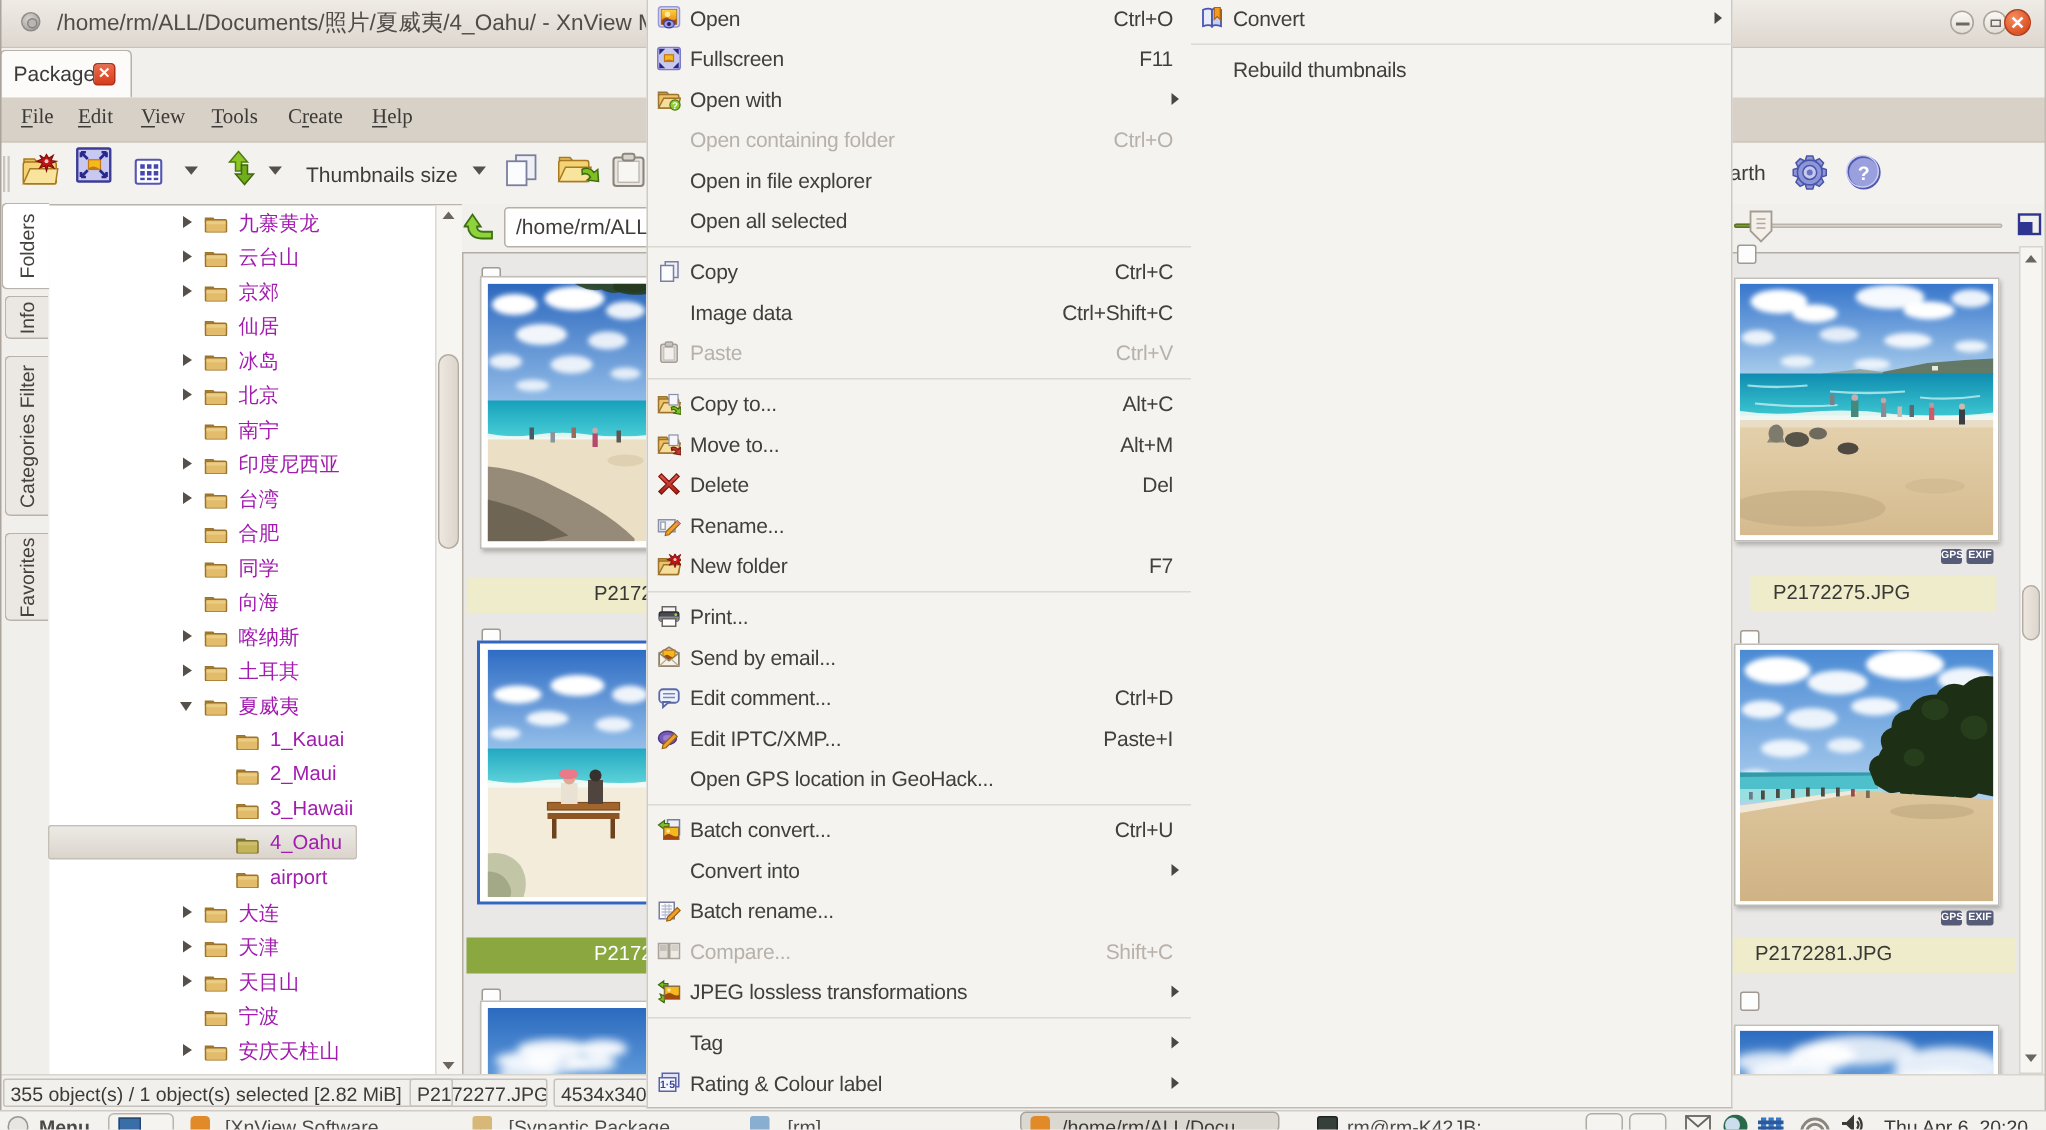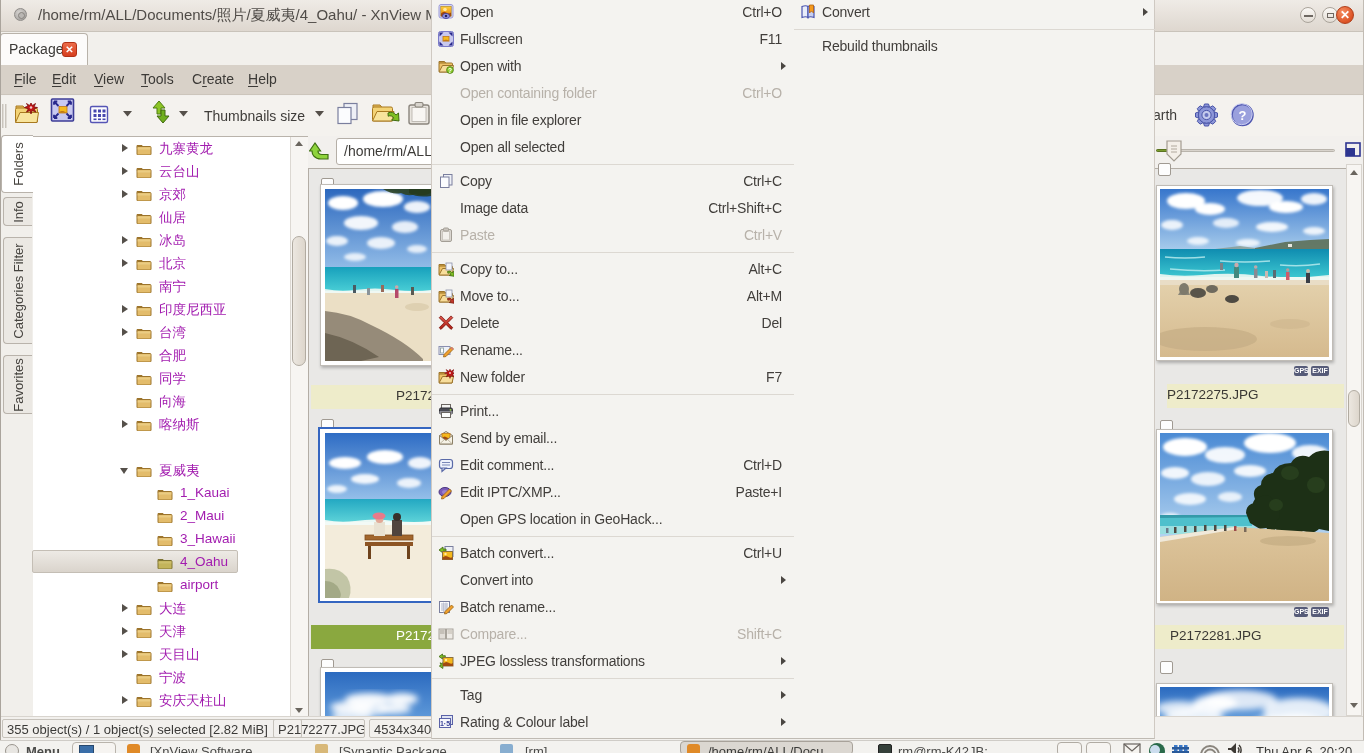--- a/index.html
+++ b/index.html
@@ -27,21 +27,21 @@
 #tabrow { left:0; top:32px; width:1364px; height:33px; background:#f2f0ec; }
 #tab1 { left:0px; top:33px; width:88px; height:32px; background:#fcfbfa;
   border:1px solid #b8b2a9; border-bottom:none; border-radius:4px 4px 0 0; }
 #tab1 span { position:absolute; left:8px; top:7px; font-size:14px; color:#3c3a37; }
 #tabx { position:absolute; left:61px; top:8px; width:15px; height:15px; border-radius:3px;
   background:linear-gradient(#ec6c49,#d63e1e); border:1px solid #b23116;
   color:#fff; font-size:10px; font-weight:bold; line-height:13px; text-align:center; }
 
 
 #menubar { left:0; top:65px; width:1364px; height:30px; background:#d8d1c8; border-bottom:1px solid #ccc5bb; }
-#menubar span { position:absolute; top:6px; font-size:14px; color:#3c3a37; }
+#menubar span { position:absolute; top:6px; font-size:14px; color:#3c3a37;font-family:Liberation Serif, serif; }
 #menubar u { text-decoration:underline; text-underline-offset:2px; }
 
 
 #toolbar { left:0; top:96px; width:1364px; height:40px; background:#f4f2ee; }
 #tb-label { position:absolute; left:204px; top:108px; font-size:14px; color:#3e3c39; }
 #tb-earth { position:absolute; left:1153px; top:107px; font-size:14px; color:#3e3c39; }
 
 
 #rail { left:0; top:136px; width:33px; height:580px; background:#f1efeb; }
 .vtab { position:absolute; left:3px; width:29px; background:#ebe8e3;
@@ -354,20 +354,29 @@
       <div class="txt">向海</div>
     </div>
 <div class="trow" style="left:0;top:276px">
       <div class="arr"></div>
       <svg class="fold" width="16" height="14">
         <path d="M1 3.5 h5 l1.5 2 H1 z" fill="#c89a45" stroke="#9c742c" stroke-width="1"></path>
         <rect x="1" y="4.5" width="14" height="8.5" rx="1" fill="#e3bc6b" stroke="#9c742c" stroke-width="1"></rect>
         <path d="M1.6 5.5 h12.8 v2 H1.6 z" fill="#eccf8a" opacity="0.8"></path>
       </svg>
       <div class="txt">喀纳斯</div>
+    </div>
+<div class="trow" style="left:0;top:299px">
+      <div class="arr"></div>
+      <svg class="fold" width="16" height="14">
+        <path d="M1 3.5 h5 l1.5 2 H1 z" fill="#c89a45" stroke="#9c742c" stroke-width="1"></path>
+        <rect x="1" y="4.5" width="14" height="8.5" rx="1" fill="#e3bc6b" stroke="#9c742c" stroke-width="1"></rect>
+        <path d="M1.6 5.5 h12.8 v2 H1.6 z" fill="#eccf8a" opacity="0.8"></path>
+      </svg>
+      <div class="txt">土耳其</div>
     </div>
 <div class="trow" style="left:0;top:322px">
       <div class="arrd"></div>
       <svg class="fold" width="16" height="14">
         <path d="M1 3.5 h5 l1.5 2 H1 z" fill="#c89a45" stroke="#9c742c" stroke-width="1"></path>
         <rect x="1" y="4.5" width="14" height="8.5" rx="1" fill="#e3bc6b" stroke="#9c742c" stroke-width="1"></rect>
         <path d="M1.6 5.5 h12.8 v2 H1.6 z" fill="#eccf8a" opacity="0.8"></path>
       </svg>
       <div class="txt">夏威夷</div>
     </div>
@@ -657,21 +666,21 @@
         <ellipse cx="52" cy="100" rx="6" ry="4" fill="#6e6a5e"></ellipse>
 <path d="M18 106 l7 -12 l5 12 z" fill="#8a8678"></path>
 <ellipse cx="72" cy="110" rx="7" ry="4" fill="#4e4a42"></ellipse>
 <ellipse cx="24" cy="100" rx="5" ry="6" fill="#7e7a6c"></ellipse>
 </g>
 <ellipse cx="45" cy="150" rx="52" ry="12" fill="#c5ae85" opacity="0.75"></ellipse>
 <ellipse cx="130" cy="135" rx="20" ry="5" fill="#cdb68d" opacity="0.6"></ellipse>
 </svg></div>
 <div class="abs badge" style="left:1294px;top:366px;width:14px">GPS</div>
 <div class="abs badge" style="left:1311px;top:366px;width:18px">EXIF</div>
-<div class="abs label" style="left:1167px;top:384px;width:177px;padding-left:0">P2172275.JPG</div>
+<div class="abs label" style="left:1167px;top:384px;width:164px;padding-left:15px">P2172275.JPG</div>
 <div class="abs checkbox" style="left:1160px;top:420px"></div>
 <div class="abs frame" style="left:1156px;top:429px;width:177px;height:175px"></div>
 <div class="abs" style="left:1160px;top:433px;width:169px;height:168px;overflow:hidden"><svg width="169" height="168">
 <defs>
         <linearGradient id="P2s" x1="0" y1="0" x2="0" y2="1">
           <stop offset="0" stop-color="#4a8ad4"></stop>
           <stop offset="1" stop-color="#b3d3f0"></stop>
         </linearGradient>
 <linearGradient id="P2d" x1="0" y1="0" x2="0" y2="1">
           <stop offset="0" stop-color="#ddc59c"></stop>

